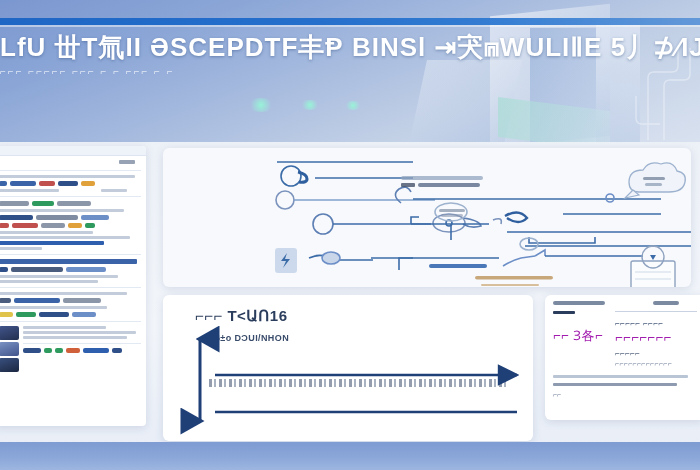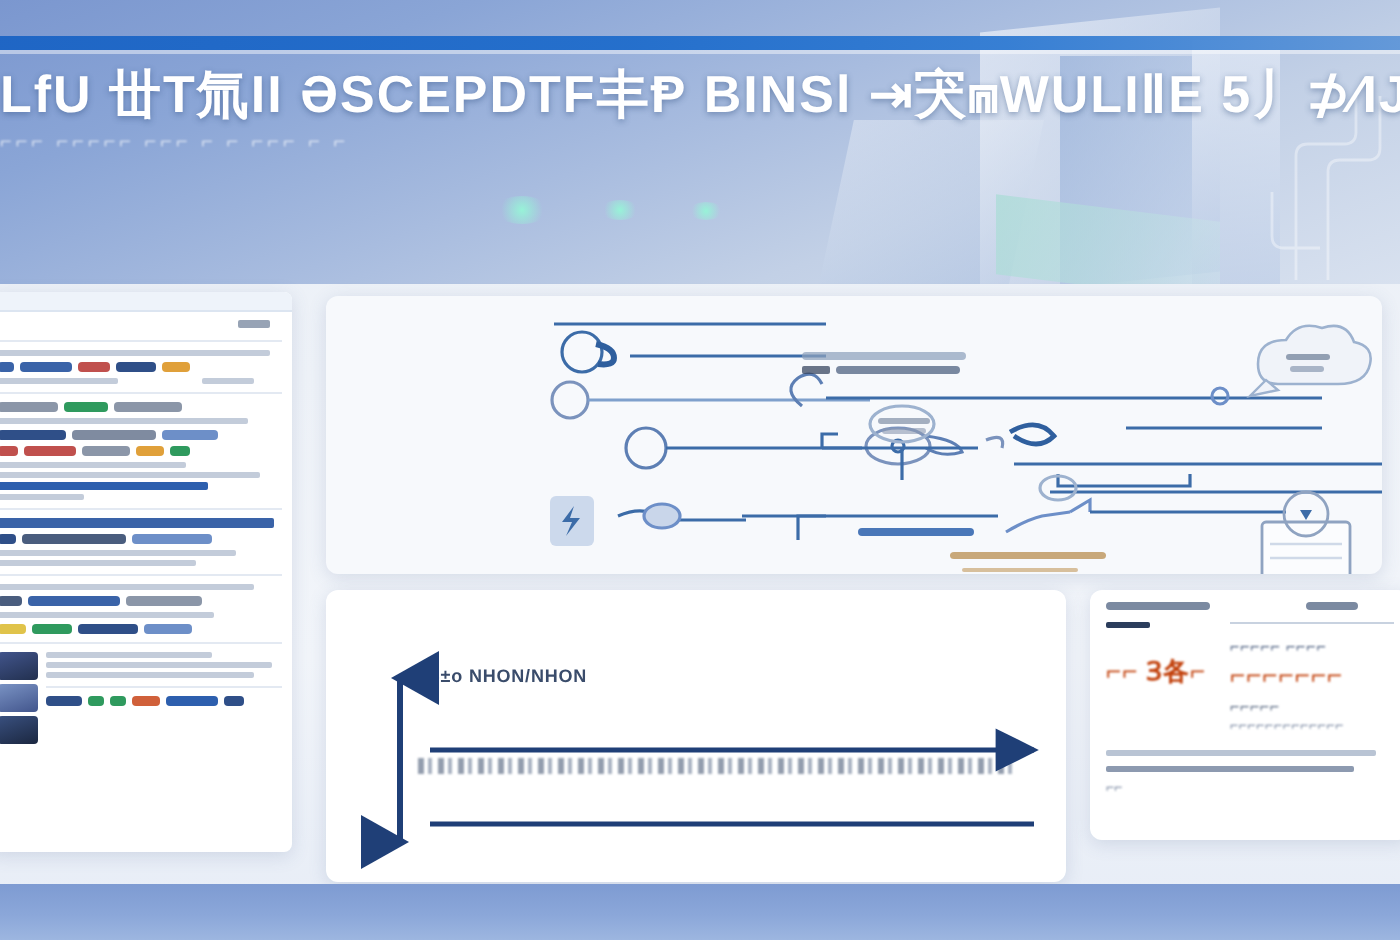--- a/index.html
+++ b/index.html
@@ -114,21 +114,21 @@
     position:absolute; left:46px; top:84px; width:300px; height:8px;
     background: repeating-linear-gradient(90deg,#5a6a83 0 3px, transparent 3px 5px,
                                                 #7b8aa1 5px 7px, transparent 7px 10px);
     opacity:.65; filter: blur(.4px);
   }
 
   
   #docPanel { left:545px; top:295px; width:160px; height:125px; }
   .doc-head { display:flex; justify-content:space-between; padding:6px 8px 0 8px; }
   .doc-bigtext {
-    font-size:13px; font-weight:700; color:#c2410c; letter-spacing:.5px;
+    font-size:13px; font-weight:400; color:#a21caf; letter-spacing:.5px;
     filter: blur(.35px); white-space:nowrap;
   }
 
   .fuzz { filter: blur(.45px); }
   svg { display:block; }
 </style>
 </head>
 <body>
 
 <div id="stage">
@@ -336,21 +336,22 @@
         <rect x="468" y="113" width="44" height="28" rx="2" fill="#fbfcfe" stroke="#8fa3c1" stroke-width="1.4"></rect>
         <circle cx="490" cy="109" r="11" fill="none" stroke="#8fa3c1" stroke-width="1.4"></circle>
         <path d="M487 107 l3 5 l3 -5 z" fill="#3c6ca8"></path>
         <line x1="472" y1="124" x2="508" y2="124" stroke="#cfd9e8" stroke-width="1.2"></line>
         <line x1="472" y1="131" x2="508" y2="131" stroke="#cfd9e8" stroke-width="1.2"></line>
       </g>
     </svg>
   </div>
 
   <div class="card" id="chartPanel">
-    <div class="chart-axislabel">T6±o NНON/NНON</div>
+    <div class="chart-title">⌐⌐⌐ T&lt;ԱՈ16</div>
+    <div class="chart-axislabel">T6±o DƆUI/NНON</div>
     <div class="chart-microtext"></div>
 
     <svg width="370" height="146" viewBox="0 0 370 146" style="position:absolute;left:0;top:0;">
       <defs>
         <marker id="arrUp" markerWidth="9" markerHeight="9" refX="4.5" refY="1.5" orient="auto">
           <path d="M4.5 0 L9 8 L0 8 Z" fill="#1f3f77"></path>
         </marker>
         <marker id="arrDn" markerWidth="9" markerHeight="9" refX="4.5" refY="7.5" orient="auto">
           <path d="M4.5 9 L0 1 L9 1 Z" fill="#1f3f77"></path>
         </marker>

